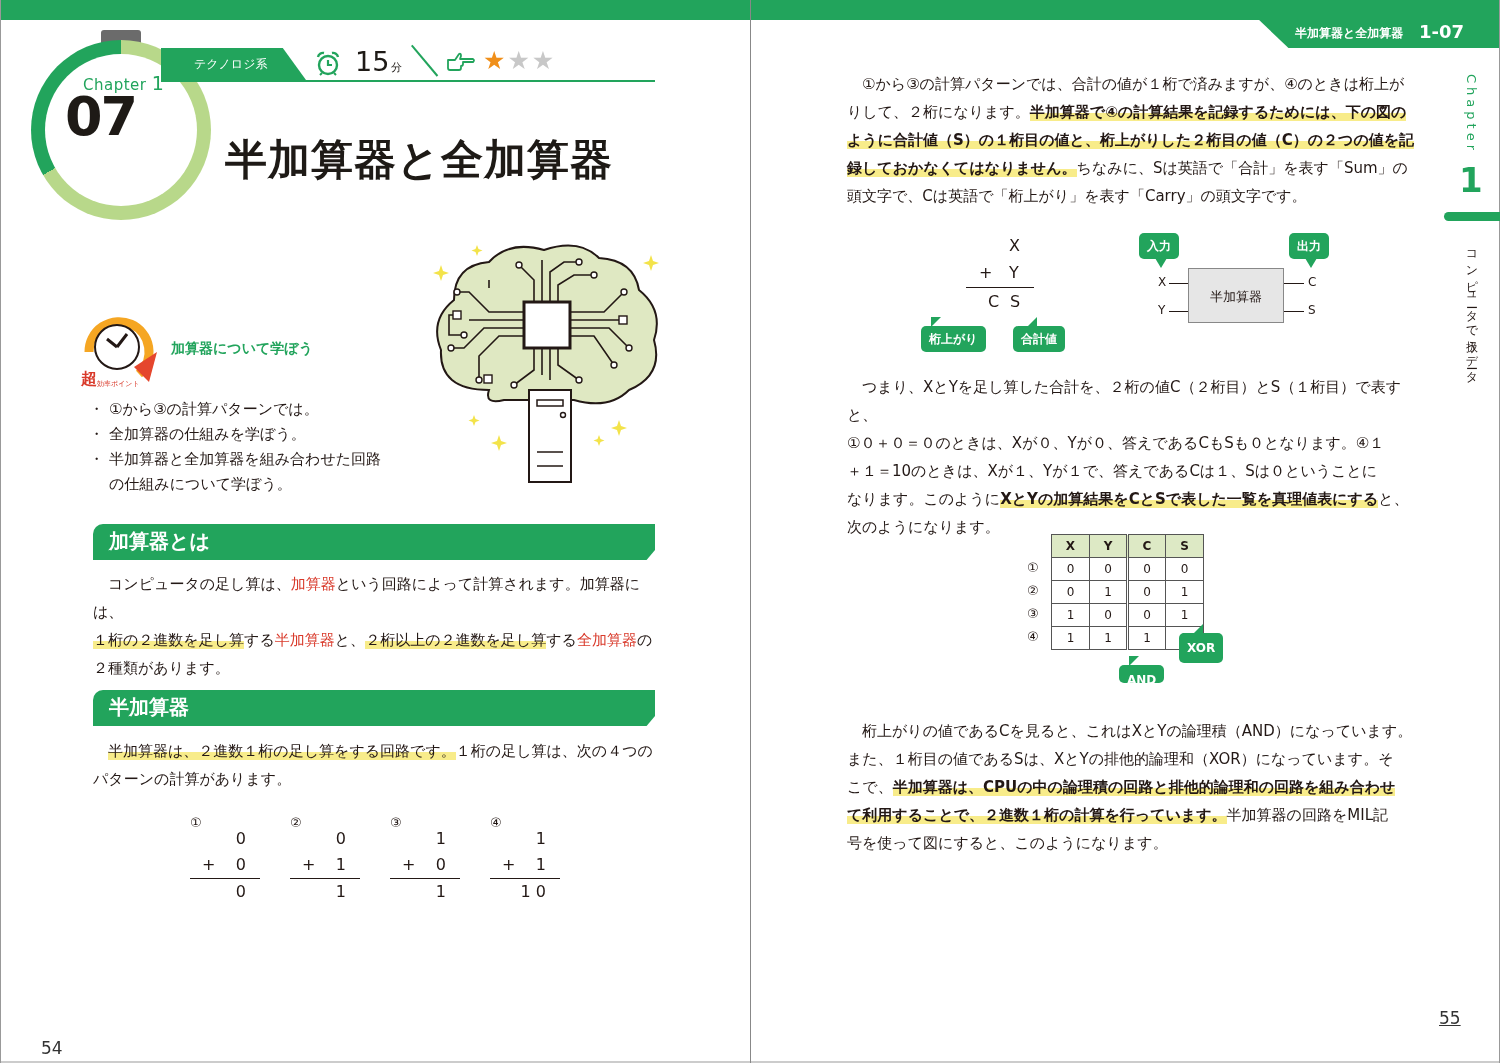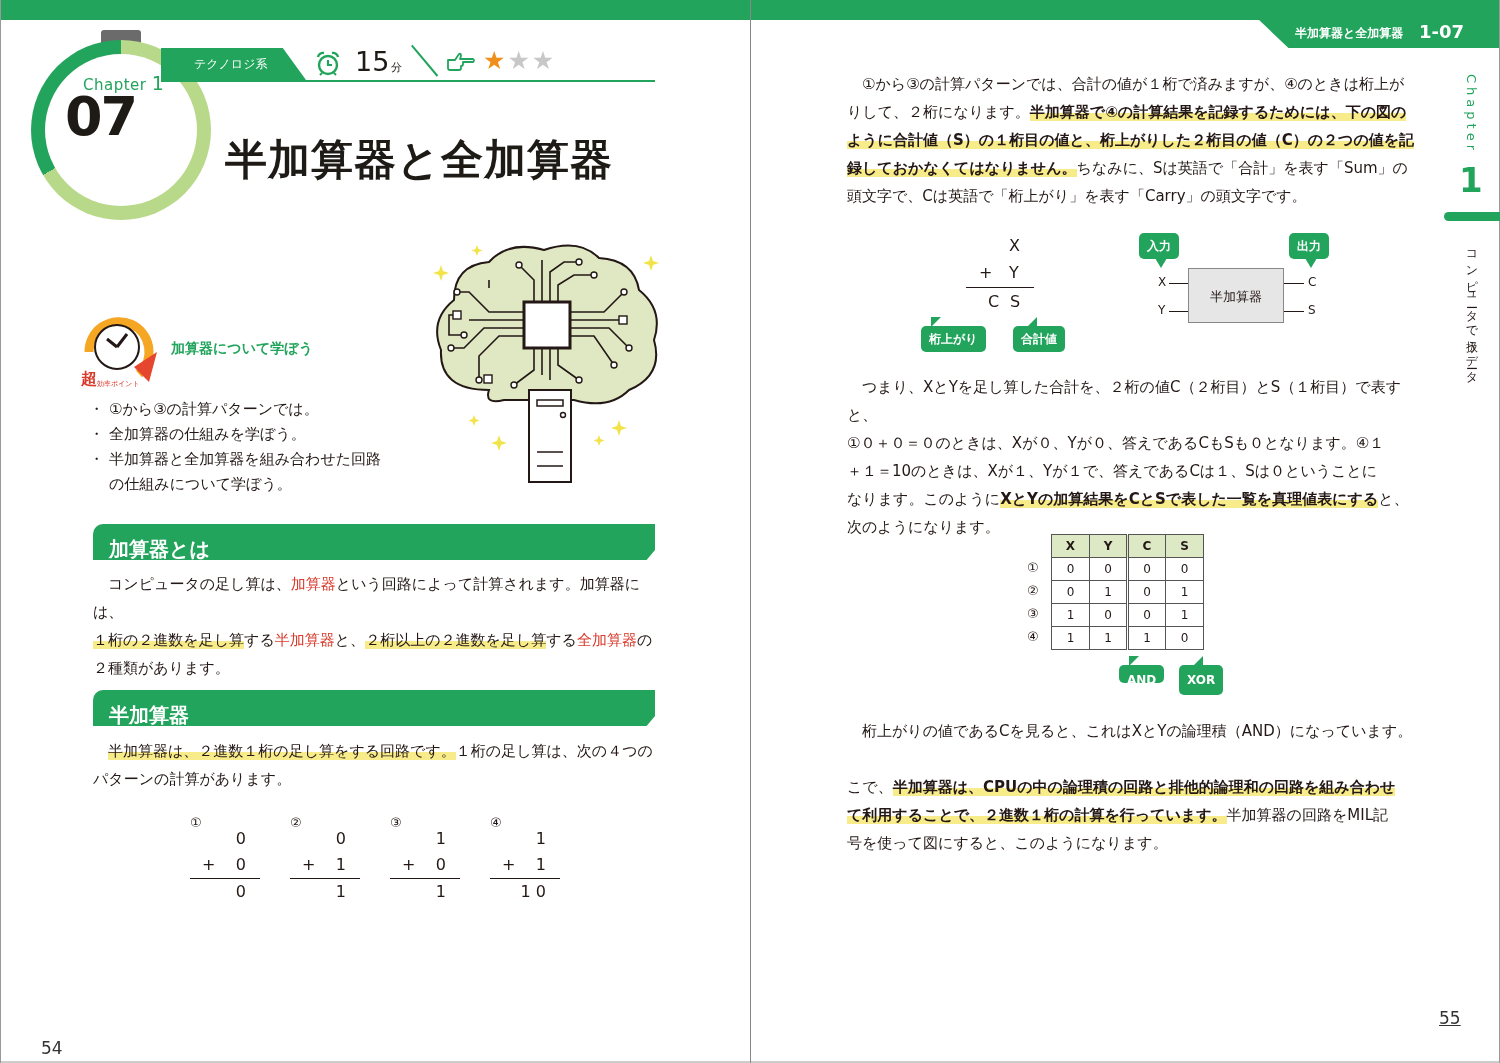--- a/index.html
+++ b/index.html
@@ -44,21 +44,21 @@
   .point-title { position: absolute; left: 170px; top: 340px; font-size: 14px; font-weight: bold; color: #22a45c; }
   .point-list { position: absolute; left: 92px; top: 397px; list-style: none; font-size: 15px; line-height: 25px; color: #231815; }
   .point-list li { position: relative; padding-left: 16px; width: 300px; }
   .point-list li::before { content: "・"; position: absolute; left: -4px; top: 0; }
 
   .illus { position: absolute; left: 428px; top: 240px; width: 240px; height: 245px; }
 
   
   .sec-head { position: absolute; left: 92px; width: 562px; height: 36px; background: #22a45c;
     border-radius: 10px 0 0 0; clip-path: polygon(0 0, 100% 0, 100% 72%, 98.5% 100%, 0 100%); }
-  .sec-head-text { position: absolute; left: 16px; top: 4px; font-size: 20px; font-weight: bold; color: #fff; margin-top: 8px; }
+  .sec-head-text { position: absolute; left: 16px; top: 4px; font-size: 20px; font-weight: bold; color: #fff; }
 
   .para { position: absolute; font-size: 15px; line-height: 28px; color: #231815; }
   .para .hl { background: linear-gradient(transparent 58%, #f8ec8a 58%); }
   .para .hl-b { background: linear-gradient(transparent 58%, #f8ec8a 58%); font-weight: bold; }
   .para .red { color: #d93a2b; }
   .indent { display: inline-block; width: 15px; }
 
   
   .calc { position: absolute; top: 815px; width: 70px; height: 90px; font-size: 16px; }
   .calc .idx { position: absolute; left: 0; top: 0; font-size: 13px; }
@@ -355,25 +355,25 @@
             <td class="dbl">1</td>
             <td>0</td>
           </tr>
       </tbody>
     </table>
     <span class="tt-idx" style="top:560px;">①</span>
     <span class="tt-idx" style="top:583px;">②</span>
     <span class="tt-idx" style="top:606px;">③</span>
     <span class="tt-idx" style="top:629px;">④</span>
     <div class="tag up-right" style="left:368px; top:665px; height:18px; line-height:30px;">AND</div>
-    <div class="tag up-left" style="left:428px; top:665px; height:30px; line-height:30px;">XOR</div>
+    <div class="tag up-left" style="left:428px; top:633px; height:30px; line-height:30px;">XOR</div>
 
     <p class="para" style="left:96px; top:717px; width:570px;">
       <span class="indent"></span><span>桁上がりの値であるCを見ると、これはXとYの論理積（AND）になっています。</span><br>
-      <br>
+      <span>また、１桁目の値であるSは、XとYの排他的論理和（XOR）になっています。そ</span><br>
       <span>こで、</span><span class="hl-b">半加算器は、CPUの中の論理積の回路と排他的論理和の回路を組み合わせ</span><br>
       <span class="hl-b">て利用することで、２進数１桁の計算を行っています。</span><span>半加算器の回路をMIL記</span><br>
       <span>号を使って図にすると、このようになります。</span>
     </p>
 
     <div class="page-num" style="left:688px;text-decoration:underline;">55</div>
     <div class="bottom-line"></div>
   </div>
 </div>
 

